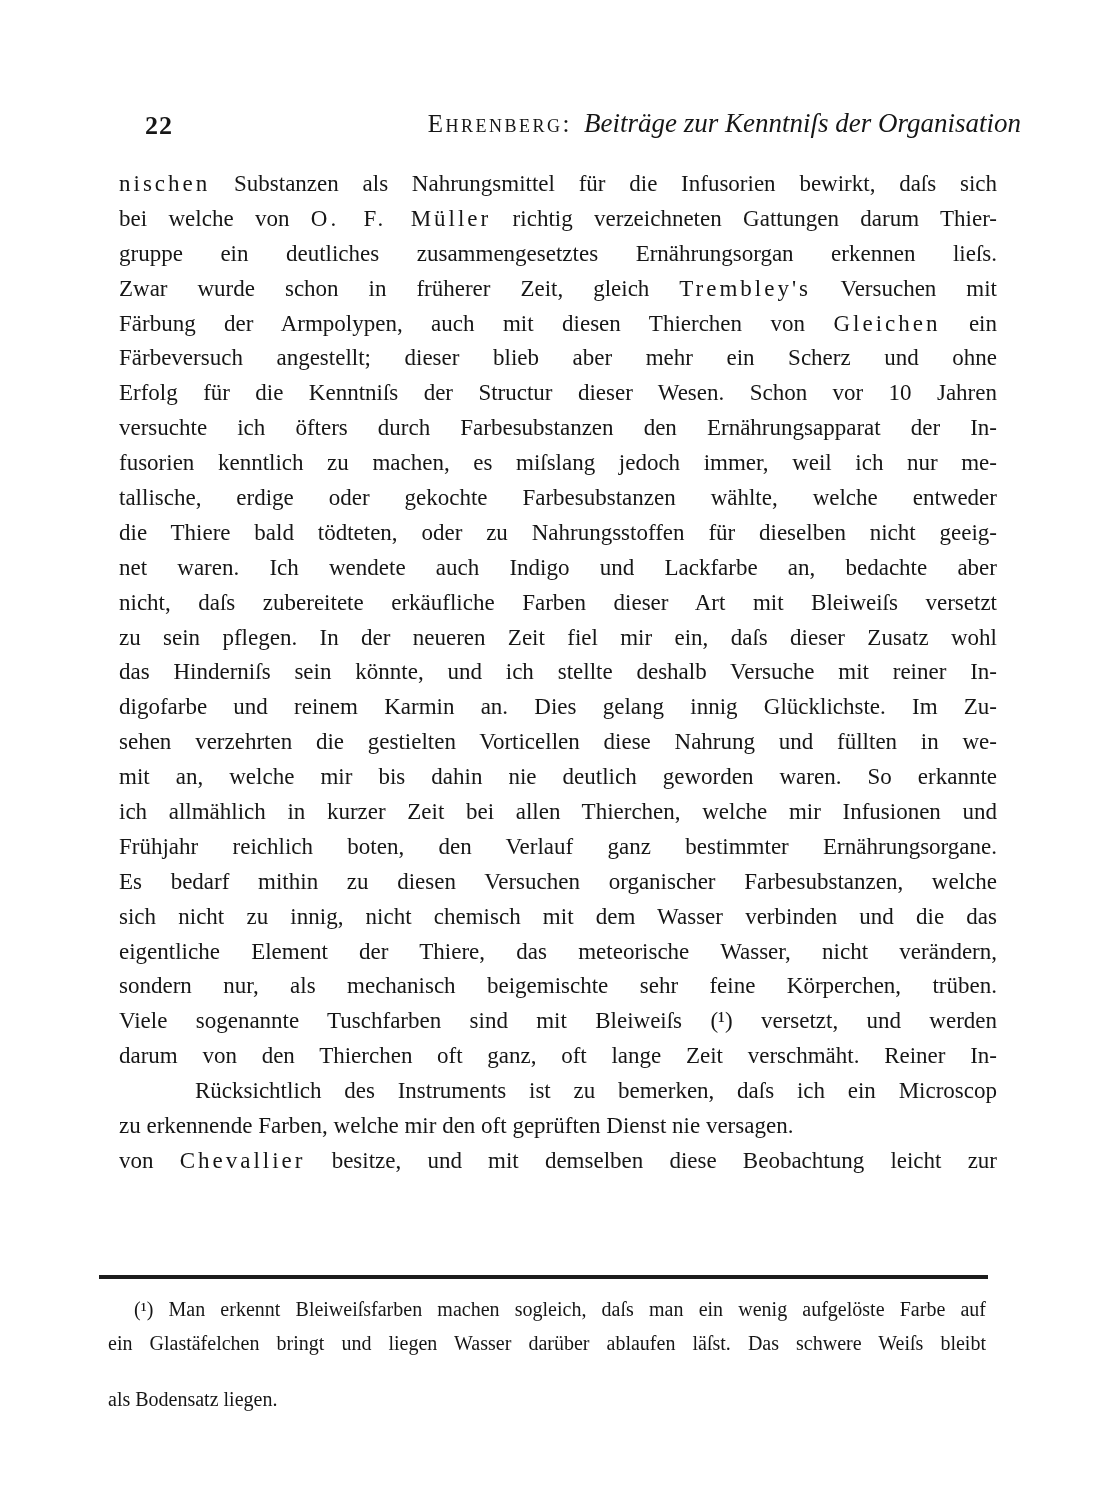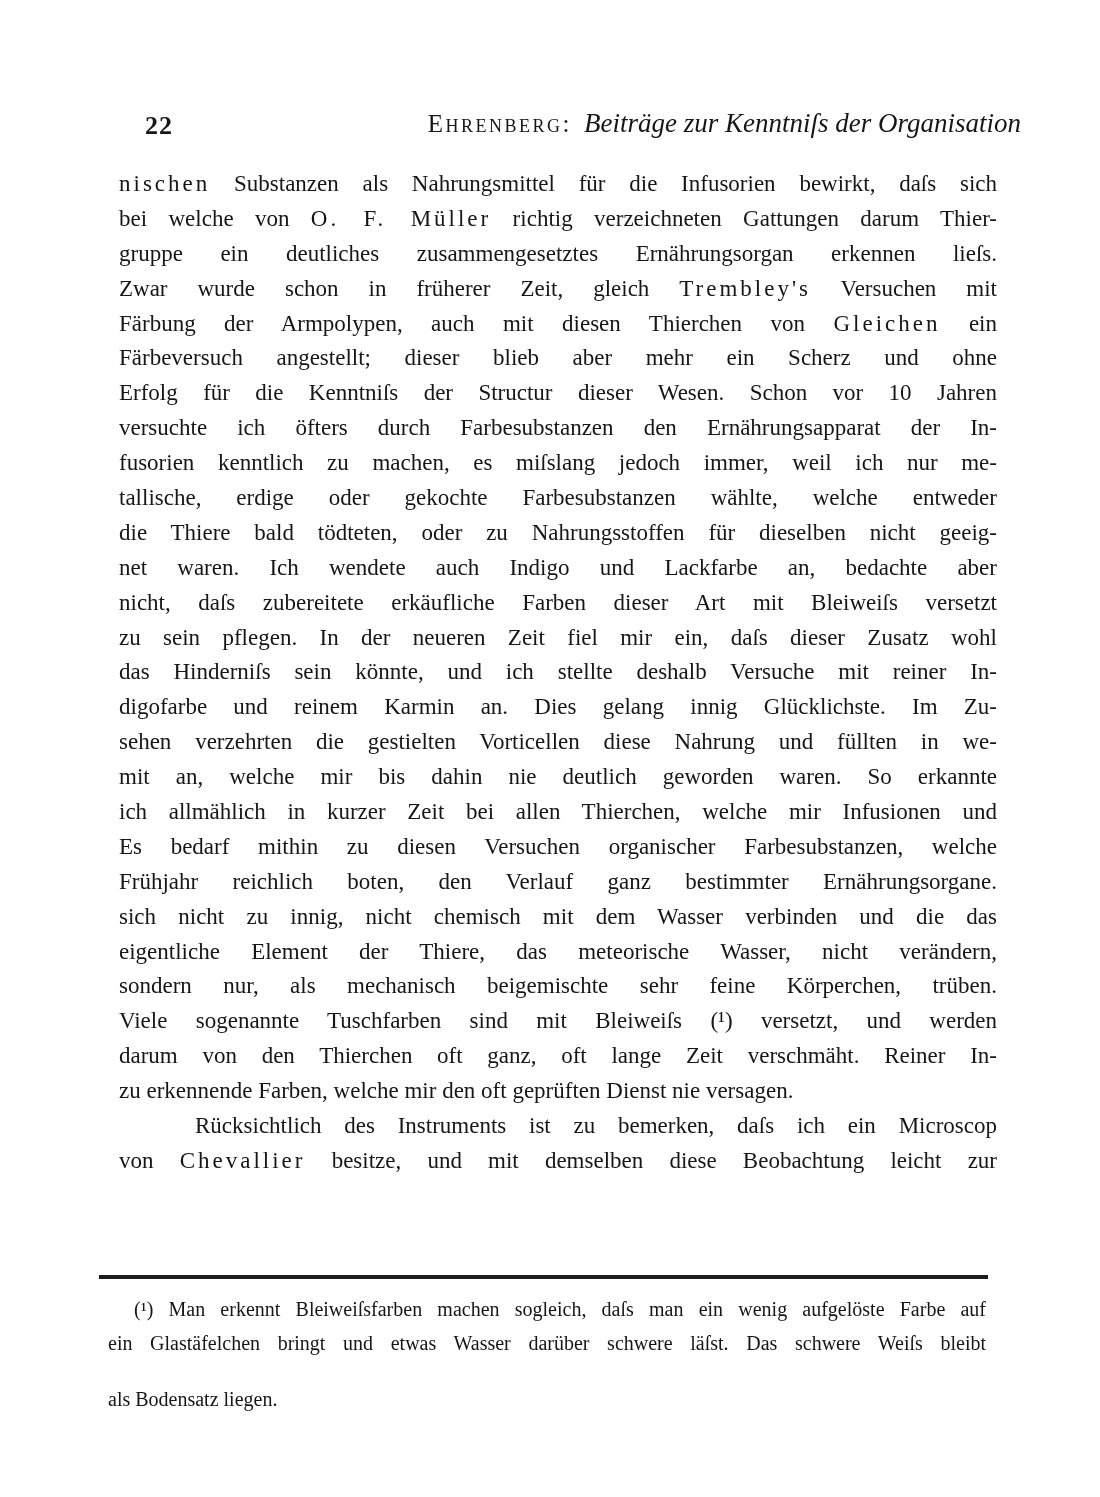--- a/index.html
+++ b/index.html
@@ -119,33 +119,33 @@
       <div class="line"><span>tallische, erdige oder gekochte Farbesubstanzen wählte, welche entweder</span></div>
       <div class="line"><span>die Thiere bald tödteten, oder zu Nahrungsstoffen für dieselben nicht geeig-</span></div>
       <div class="line"><span>net waren.  Ich wendete auch Indigo und Lackfarbe an, bedachte aber</span></div>
       <div class="line"><span>nicht, daſs zubereitete erkäufliche Farben dieser Art mit Bleiweiſs versetzt</span></div>
       <div class="line"><span>zu sein pflegen.  In der neueren Zeit fiel mir ein, daſs dieser Zusatz wohl</span></div>
       <div class="line"><span>das Hinderniſs sein könnte, und ich stellte deshalb Versuche mit reiner In-</span></div>
       <div class="line"><span>digofarbe und reinem Karmin an.  Dies gelang innig Glücklichste.  Im Zu-</span></div>
       <div class="line"><span>sehen verzehrten die gestielten Vorticellen diese Nahrung und füllten in we-</span></div>
       <div class="line"><span>mit an, welche mir bis dahin nie deutlich geworden waren.  So erkannte</span></div>
       <div class="line"><span>ich allmählich in kurzer Zeit bei allen Thierchen, welche mir Infusionen und</span></div>
+      <div class="line"><span>Frühjahr reichlich boten, den Verlauf ganz bestimmter Ernährungsorgane.</span></div>
       <div class="line"><span>Es bedarf mithin zu diesen Versuchen organischer Farbesubstanzen, welche</span></div>
-      <div class="line"><span>Frühjahr reichlich boten, den Verlauf ganz bestimmter Ernährungsorgane.</span></div>
       <div class="line"><span>sich nicht zu innig, nicht chemisch mit dem Wasser verbinden und die das</span></div>
       <div class="line"><span>eigentliche Element der Thiere, das meteorische Wasser, nicht verändern,</span></div>
       <div class="line"><span>sondern nur, als mechanisch beigemischte sehr feine Körperchen, trüben.</span></div>
       <div class="line"><span>Viele sogenannte Tuschfarben sind mit Bleiweiſs (¹) versetzt, und werden</span></div>
       <div class="line"><span>darum von den Thierchen oft ganz, oft lange Zeit verschmäht.  Reiner In-</span></div>
+      <div class="line indent"><span>Rücksichtlich des Instruments ist zu bemerken, daſs ich ein Microscop</span></div>
       <div class="line no-stretch"><span>zu erkennende Farben, welche mir den oft geprüften Dienst nie versagen.</span></div>
-      <div class="line indent"><span>Rücksichtlich des Instruments ist zu bemerken, daſs ich ein Microscop</span></div>
       <div class="line"><span>von </span><span class="sperr">Chevallier</span><span> besitze,  und mit demselben diese Beobachtung leicht zur</span></div>
     </div>
 
   <div class="footnote-rule"></div>
 
   <div class="footnote">
       <div class="fline indent"><span>(¹)  Man erkennt Bleiweiſsfarben machen sogleich, daſs man ein wenig aufgelöste Farbe auf</span></div>
-      <div class="fline"><span>ein Glastäfelchen bringt und etwas Wasser darüber schwere läſst.  Das schwere Weiſs bleibt</span></div>
+      <div class="fline"><span>ein Glastäfelchen bringt und liegen Wasser darüber ablaufen läſst.  Das schwere Weiſs bleibt</span></div>
       <div class="fline no-stretch"><span>als Bodensatz liegen.</span></div>
     </div>
 
 </div>
 
 </body></html>

